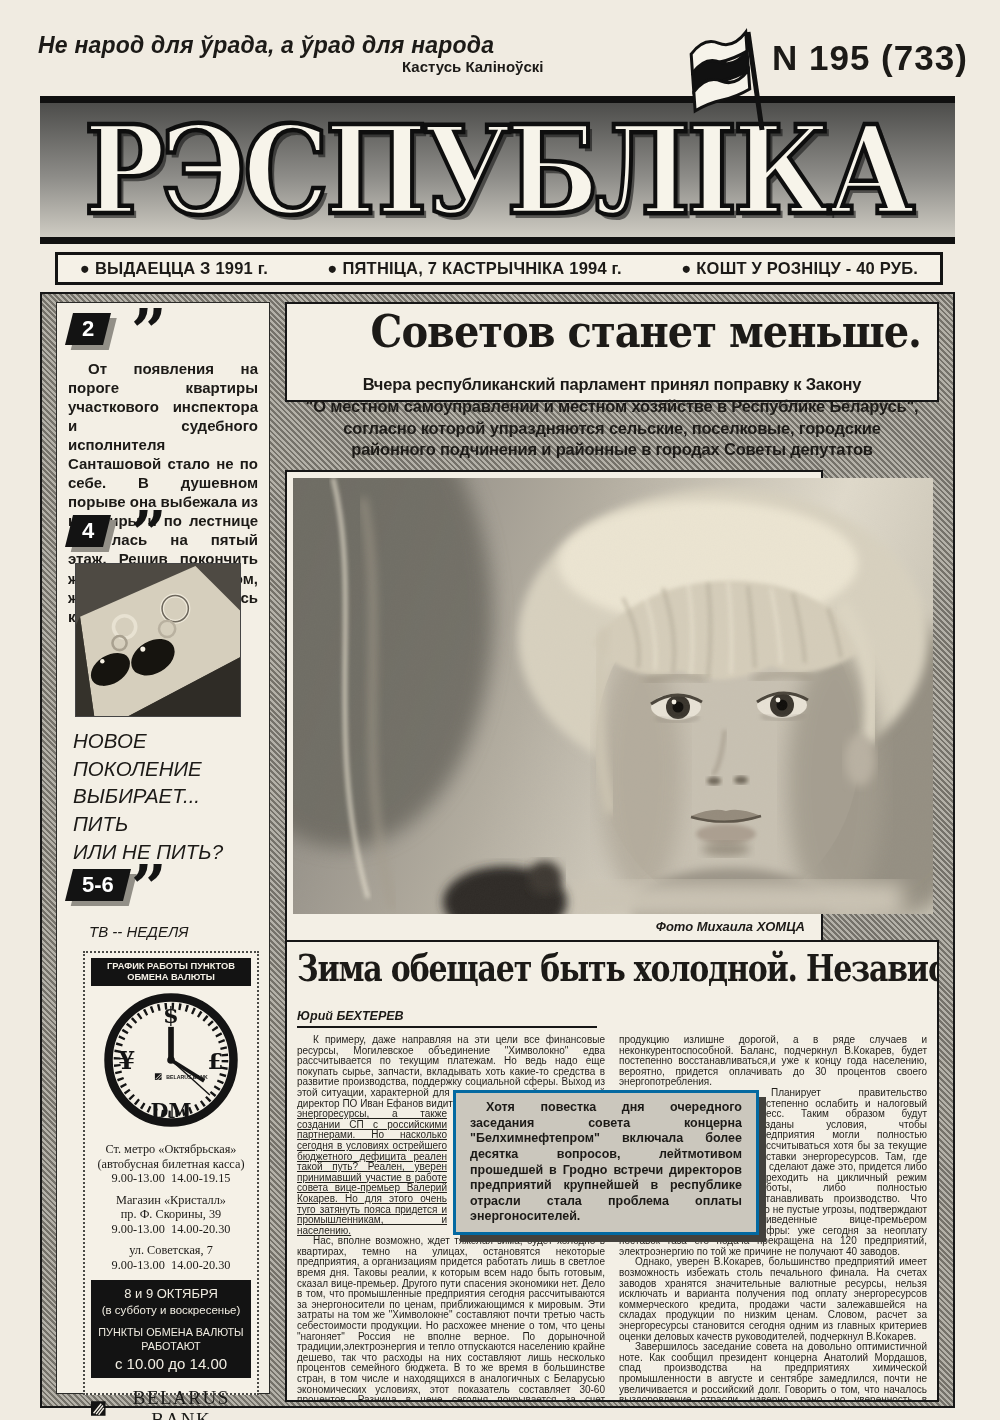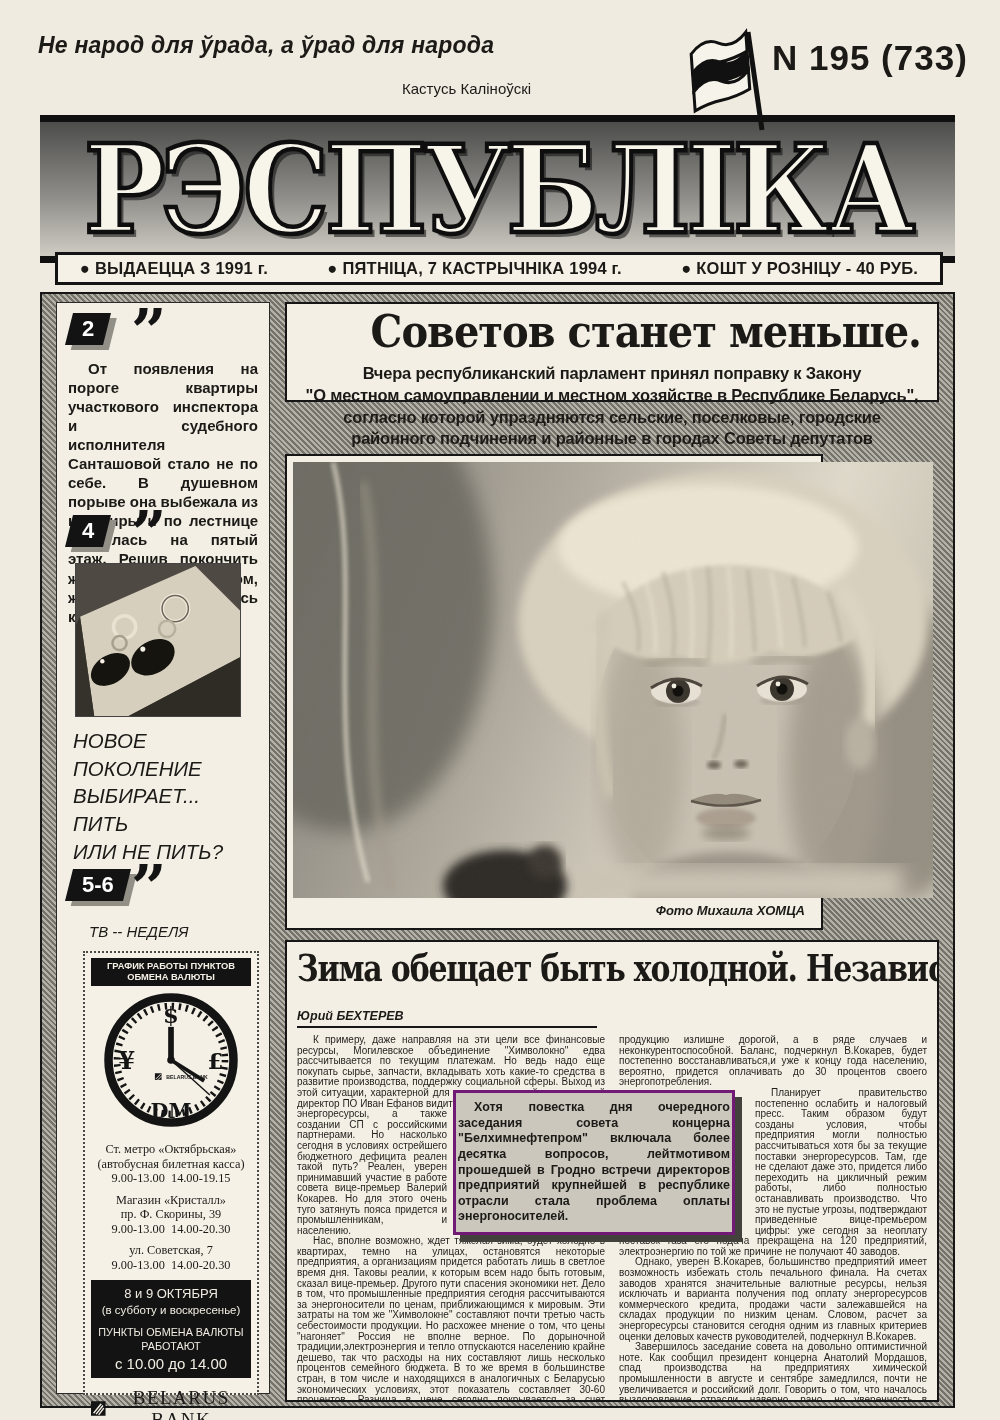--- a/index.html
+++ b/index.html
@@ -8,30 +8,30 @@
     background:#f0ebe1;color:#1c1a17;
     font-family:"Liberation Sans",sans-serif;
     -webkit-font-smoothing:antialiased;
   }
   .abs{position:absolute;}
   .hatch{background:repeating-linear-gradient(45deg,#b4b1a8 0 2px,#75726a 2px 4px);}
   .paper{background:#f3efe5;}
 
   
   .motto{left:38px;top:32px;font-style:italic;font-weight:bold;font-size:23px;letter-spacing:.2px;}
-  .motto-author{left:402px;top:80px;font-weight:normal;font-size:15px;}
+  .motto-author{left:402px;top:58px;font-weight:bold;font-size:15px;}
   .issue-no{left:772px;top:38px;font-weight:bold;font-size:35px;letter-spacing:1px;}
   .flag{left:686px;top:20px;z-index:5;}
 
   
   .masthead{
     left:40px;top:96px;width:915px;height:148px;
     background:linear-gradient(180deg,#4d4d4b 0%,#8d8c88 55%,#cfccc3 100%);
     border-top:7px solid #101010;border-bottom:7px solid #101010;
-    box-sizing:border-box;display:flex;align-items:center;justify-content:center;overflow:hidden;margin-top:19px;
+    box-sizing:border-box;display:flex;align-items:center;justify-content:center;overflow:hidden;
   }
   .masthead-title{
     font-family:"DejaVu Serif",serif;font-weight:bold;font-size:108px;line-height:1;
     color:#f7f4ea;-webkit-text-stroke:4px #0e0e0e;letter-spacing:-4px;
     transform:scaleY(1.12);text-shadow:4px 5px 0 rgba(15,15,15,.55);white-space:nowrap;
   }
 
   
   .datebar{
     left:55px;top:252px;width:888px;height:33px;box-sizing:border-box;
@@ -85,26 +85,26 @@
   .bank-row{margin-top:9px;display:flex;align-items:center;justify-content:center;gap:6px;}
   .bank-name{font-family:"Liberation Serif",serif;font-size:19px;letter-spacing:1.5px;color:#1a1a18;}
 
   
   .leadbox{left:243px;top:8px;width:654px;height:100px;border:2px solid #161616;box-sizing:border-box;padding:4px 10px;}
   .lead-headline{
     font-family:"DejaVu Serif",serif;font-weight:bold;font-size:40px;letter-spacing:-1px;
     text-align:right;padding-right:6px;line-height:1.05;transform:scaleY(1.12);transform-origin:top right;
   }
   .lead-subhead{
-    margin-top:13px;text-align:center;font-weight:bold;font-size:16.5px;line-height:1.32;
+    margin-top:24px;text-align:center;font-weight:bold;font-size:16.5px;line-height:1.32;
     white-space:pre-line;letter-spacing:-.2px;
   }
 
   
-  .photobox{left:243px;top:160px;width:538px;height:476px;border:2px solid #161616;box-sizing:border-box;padding:6px 6px 8px 6px;}
+  .photobox{left:243px;top:176px;width:538px;height:476px;border:2px solid #161616;box-sizing:border-box;padding:6px 6px 8px 6px;}
   .bigphoto{width:640px;height:436px;display:block;}
   .photo-credit{text-align:right;font-weight:bold;font-style:italic;font-size:13px;padding:5px 10px 0 0;}
 
   
   .articlebox{
     left:243px;top:646px;width:654px;height:462px;border:2px solid #161616;box-sizing:border-box;
     padding:6px 10px;overflow:hidden;position:absolute;
   }
   .article-headline{
     font-family:"DejaVu Serif",serif;font-weight:bold;font-size:30px;letter-spacing:-1.2px;
@@ -114,22 +114,22 @@
     margin-top:28px;width:300px;border-bottom:2.5px solid #161616;padding-bottom:3px;
     font-weight:bold;font-style:italic;font-size:12.5px;
   }
   .cols{display:flex;gap:14px;margin-top:7px;}
   .col{width:310px;font-size:10px;line-height:1.06;text-align:justify;color:#211f1b;}
   .para{margin:0;text-indent:16px;}
   .spacer-a{float:right;width:158px;height:118px;}
   .spacer-b{float:left;width:136px;height:146px;}
   .inset-box{
     position:absolute;left:166px;top:148px;width:272px;
-    background:#cbc7bd;border:3px solid #701a75;box-shadow:7px 7px 0 #43413c;
-    padding:7px 2px;font-weight:bold;font-size:12.5px;line-height:1.25;text-align:justify;text-indent:16px;
+    background:#cbc7bd;border:3px solid #0369a1;box-shadow:7px 7px 0 #43413c;
+    padding:7px 14px;font-weight:bold;font-size:12.5px;line-height:1.25;text-align:justify;text-indent:16px;
   }
 </style>
 </head>
 <body>
 
 <div class="abs motto">Не народ для ўрада, а ўрад для народа</div>
 <div class="abs motto-author">Кастусь  Каліноўскі</div>
 
 <svg class="abs flag" width="90" height="112" viewBox="0 0 90 112">
   <line x1="62" y1="12" x2="76" y2="110" stroke="#111" stroke-width="5"></line>
@@ -339,21 +339,21 @@
 
   <div class="articlebox paper">
     <div class="article-headline">Зима обещает быть холодной. Независимо от погоды...</div>
     <div class="byline">Юрий БЕХТЕРЕВ</div>
 
     <div class="cols">
       <div class="col">
         <p class="para">К примеру, даже направляя на эти цели все финансовые ресурсы, Могилевское объединение "Химволокно" едва рассчитывается по текущим платежам. Но ведь надо еще покупать сырье, запчасти, вкладывать хоть какие-то средства в развитие производства, поддержку социальной сферы. Выход из этой ситуации, характерной для всех предприятий, генеральный директор ПО Иван Ефанов видит в снижении налогов и цен на</p>
         <div>
           <div class="spacer-a"></div>
-          <p class="para" style="text-indent:0;">энергоресурсы, а также создании СП с российскими партнерами. Но насколько сегодня в условиях острейшего бюджетного дефицита реален такой путь? Реален, уверен принимавший участие в работе совета вице-премьер Валерий Кокарев. Но для этого очень туго затянуть пояса придется и промышленникам, и населению.</p>
+          <p class="para" style="text-indent:0;text-decoration:underline;">энергоресурсы, а также создании СП с российскими партнерами. Но насколько сегодня в условиях острейшего бюджетного дефицита реален такой путь? Реален, уверен принимавший участие в работе совета вице-премьер Валерий Кокарев. Но для этого очень туго затянуть пояса придется и промышленникам, и населению.</p>
           <p class="para">Нас, вполне возможно, ждет тяжелая зима, будет холодно в квартирах, темно на улицах, остановятся некоторые предприятия, а организациям придется работать лишь в светлое время дня. Таковы реалии, к которым всем надо быть готовым, сказал вице-премьер. Другого пути спасения экономики нет. Дело в том, что промышленные предприятия сегодня рассчитываются за энергоносители по ценам, приближающимся к мировым. Эти затраты на том же "Химволокне" составляют почти третью часть себестоимости продукции. Но расхожее мнение о том, что цены "нагоняет" Россия не вполне верное. По дорыночной традиции,электроэнергия и тепло отпускаются населению крайне дешево, так что расходы на них составляют лишь несколько процентов семейного бюджета. В то же время в большинстве стран, в том числе и находящихся в аналогичных с Беларусью экономических условиях, этот показатель составляет 30-60 процентов. Разница в цене сегодня покрывается за счет предприятий, что и делает их</p>
         </div>
       </div>
       <div class="col">
         <p class="para" style="text-indent:0;">продукцию излишне дорогой, а в ряде случаев и неконкурентоспособной. Баланс, подчеркнул В.Кокарев, будет постепенно восстанавливаться,и уже к концу года населению, вероятно, придется оплачивать до 30 процентов своего энергопотребления.</p>
         <div>
           <div class="spacer-b"></div>
           <p class="para">Планирует правительство постепенно ослабить и налоговый пресс. Таким образом будут созданы условия, чтобы предприятия могли полностью рассчитываться хотя бы за текущие поставки энергоресурсов. Там, где не сделают даже это, придется либо переходить на цикличный режим работы, либо полностью останавливать производство. Что это не пустые угрозы, подтверждают приведенные вице-премьером цифры: уже сегодня за неоплату поставок газа его подача прекращена на 120 предприятий, электроэнергию по той же причине не получают 40 заводов.</p>
           <p class="para">Однако, уверен В.Кокарев, большинство предприятий имеет возможность избежать столь печального финала. На счетах заводов хранятся значительные валютные ресурсы, нельзя исключать и варианта получения под оплату энергоресурсов коммерческого кредита, продажи части залежавшейся на складах продукции по низким ценам. Словом, расчет за энергоресурсы становится сегодня одним из главных критериев оценки деловых качеств руководителей, подчеркнул В.Кокарев.</p>
           <p class="para">Завершилось заседание совета на довольно оптимистичной ноте. Как сообщил президент концерна Анатолий Мордашов, спад производства на предприятиях химической промышленности в августе и сентябре замедлился, почти не увеличивается и российский долг. Говорить о том, что началось выздоровление отрасли, наверно, рано, но уверенность в излечимости болезни у директоров предприятий была. А выживет промышленность -- поднимется и республика.</p>

